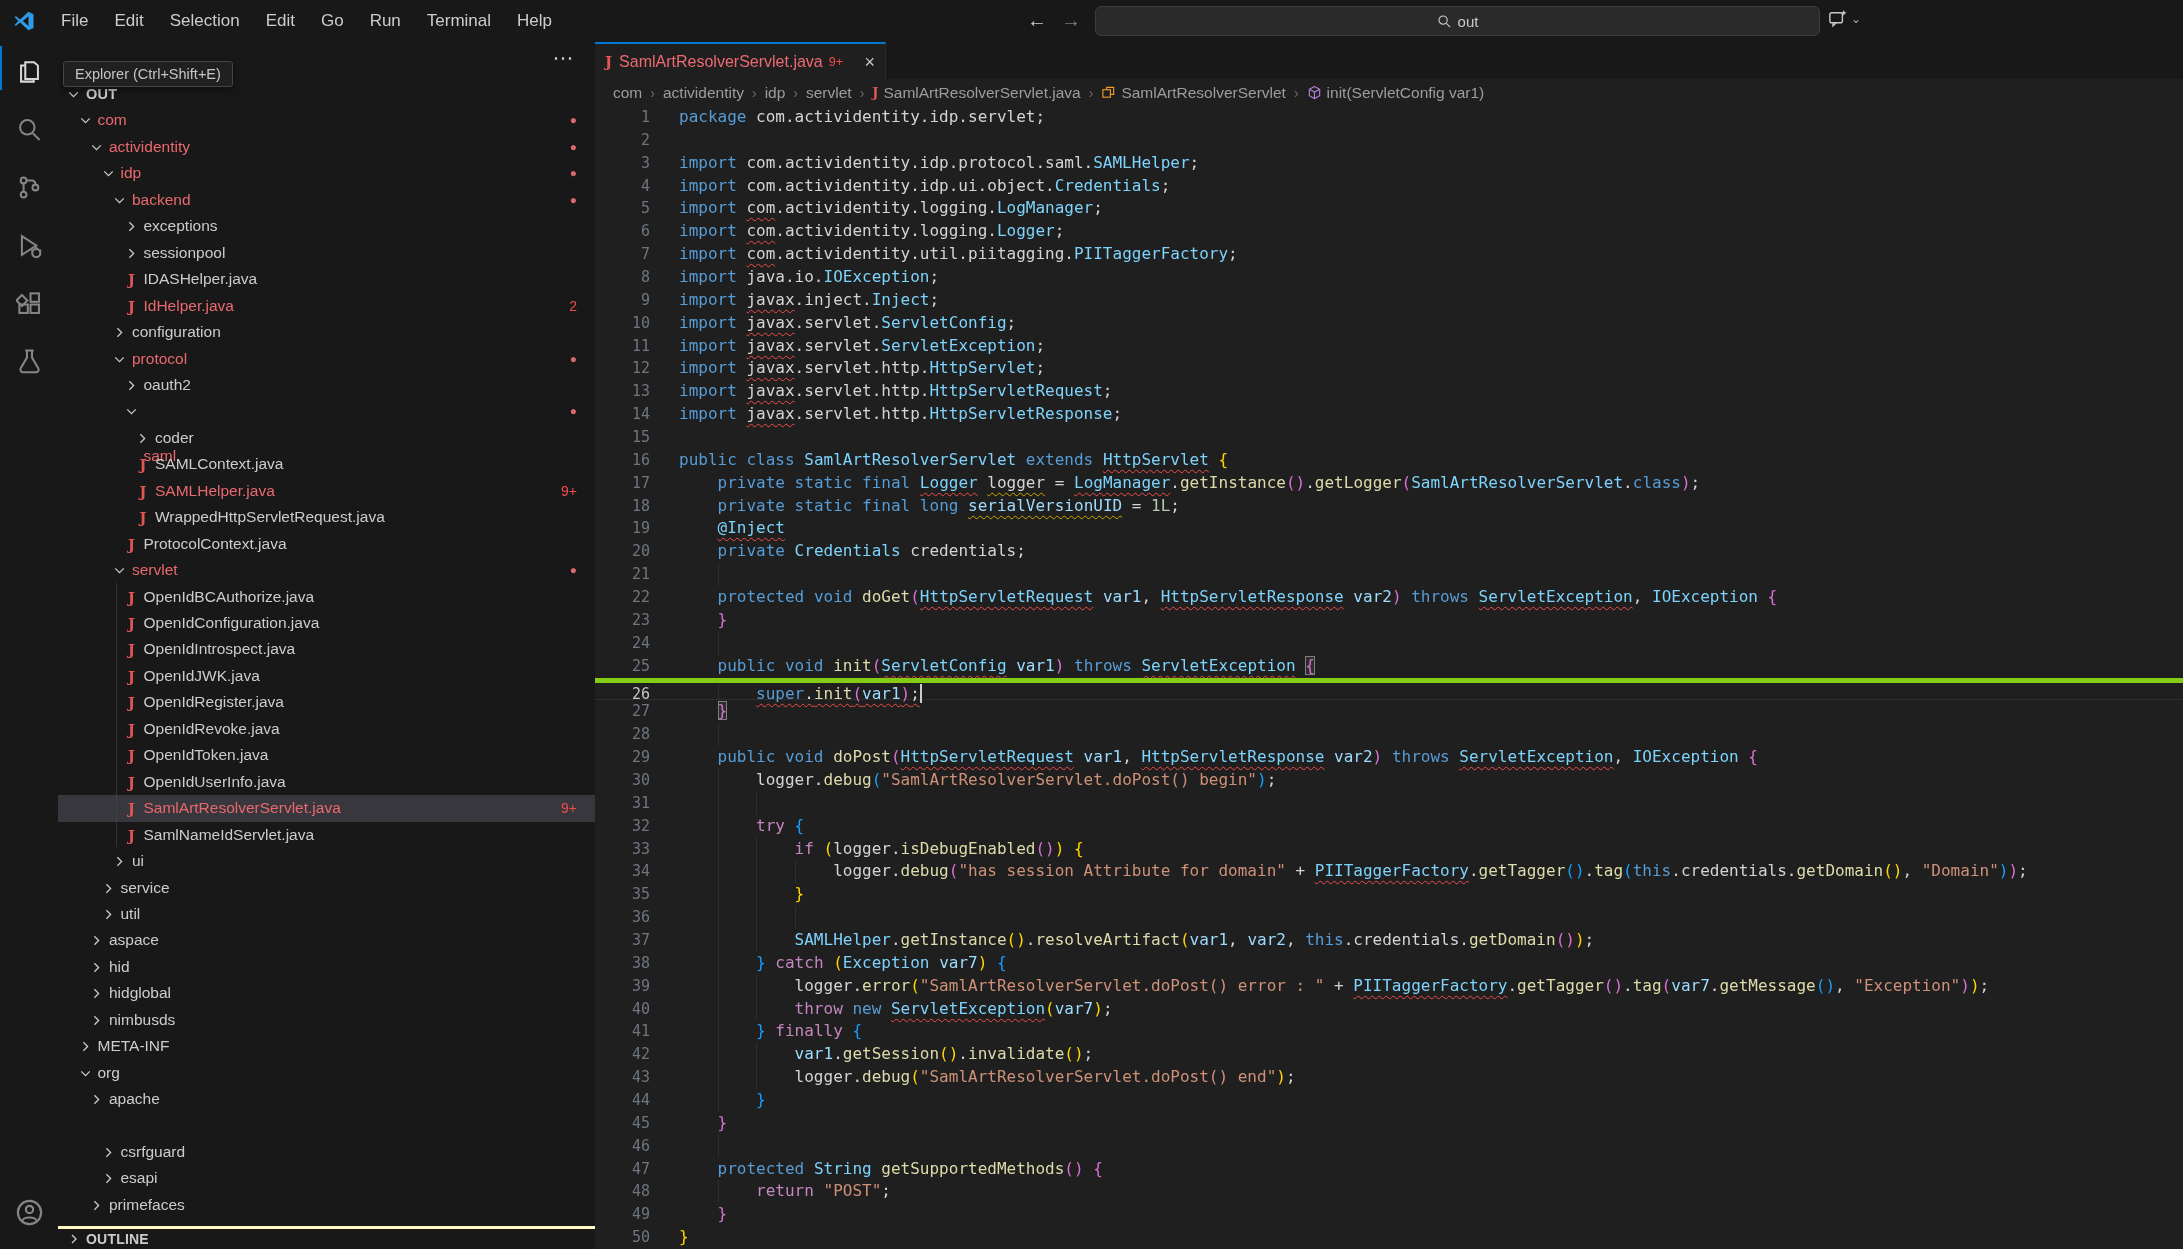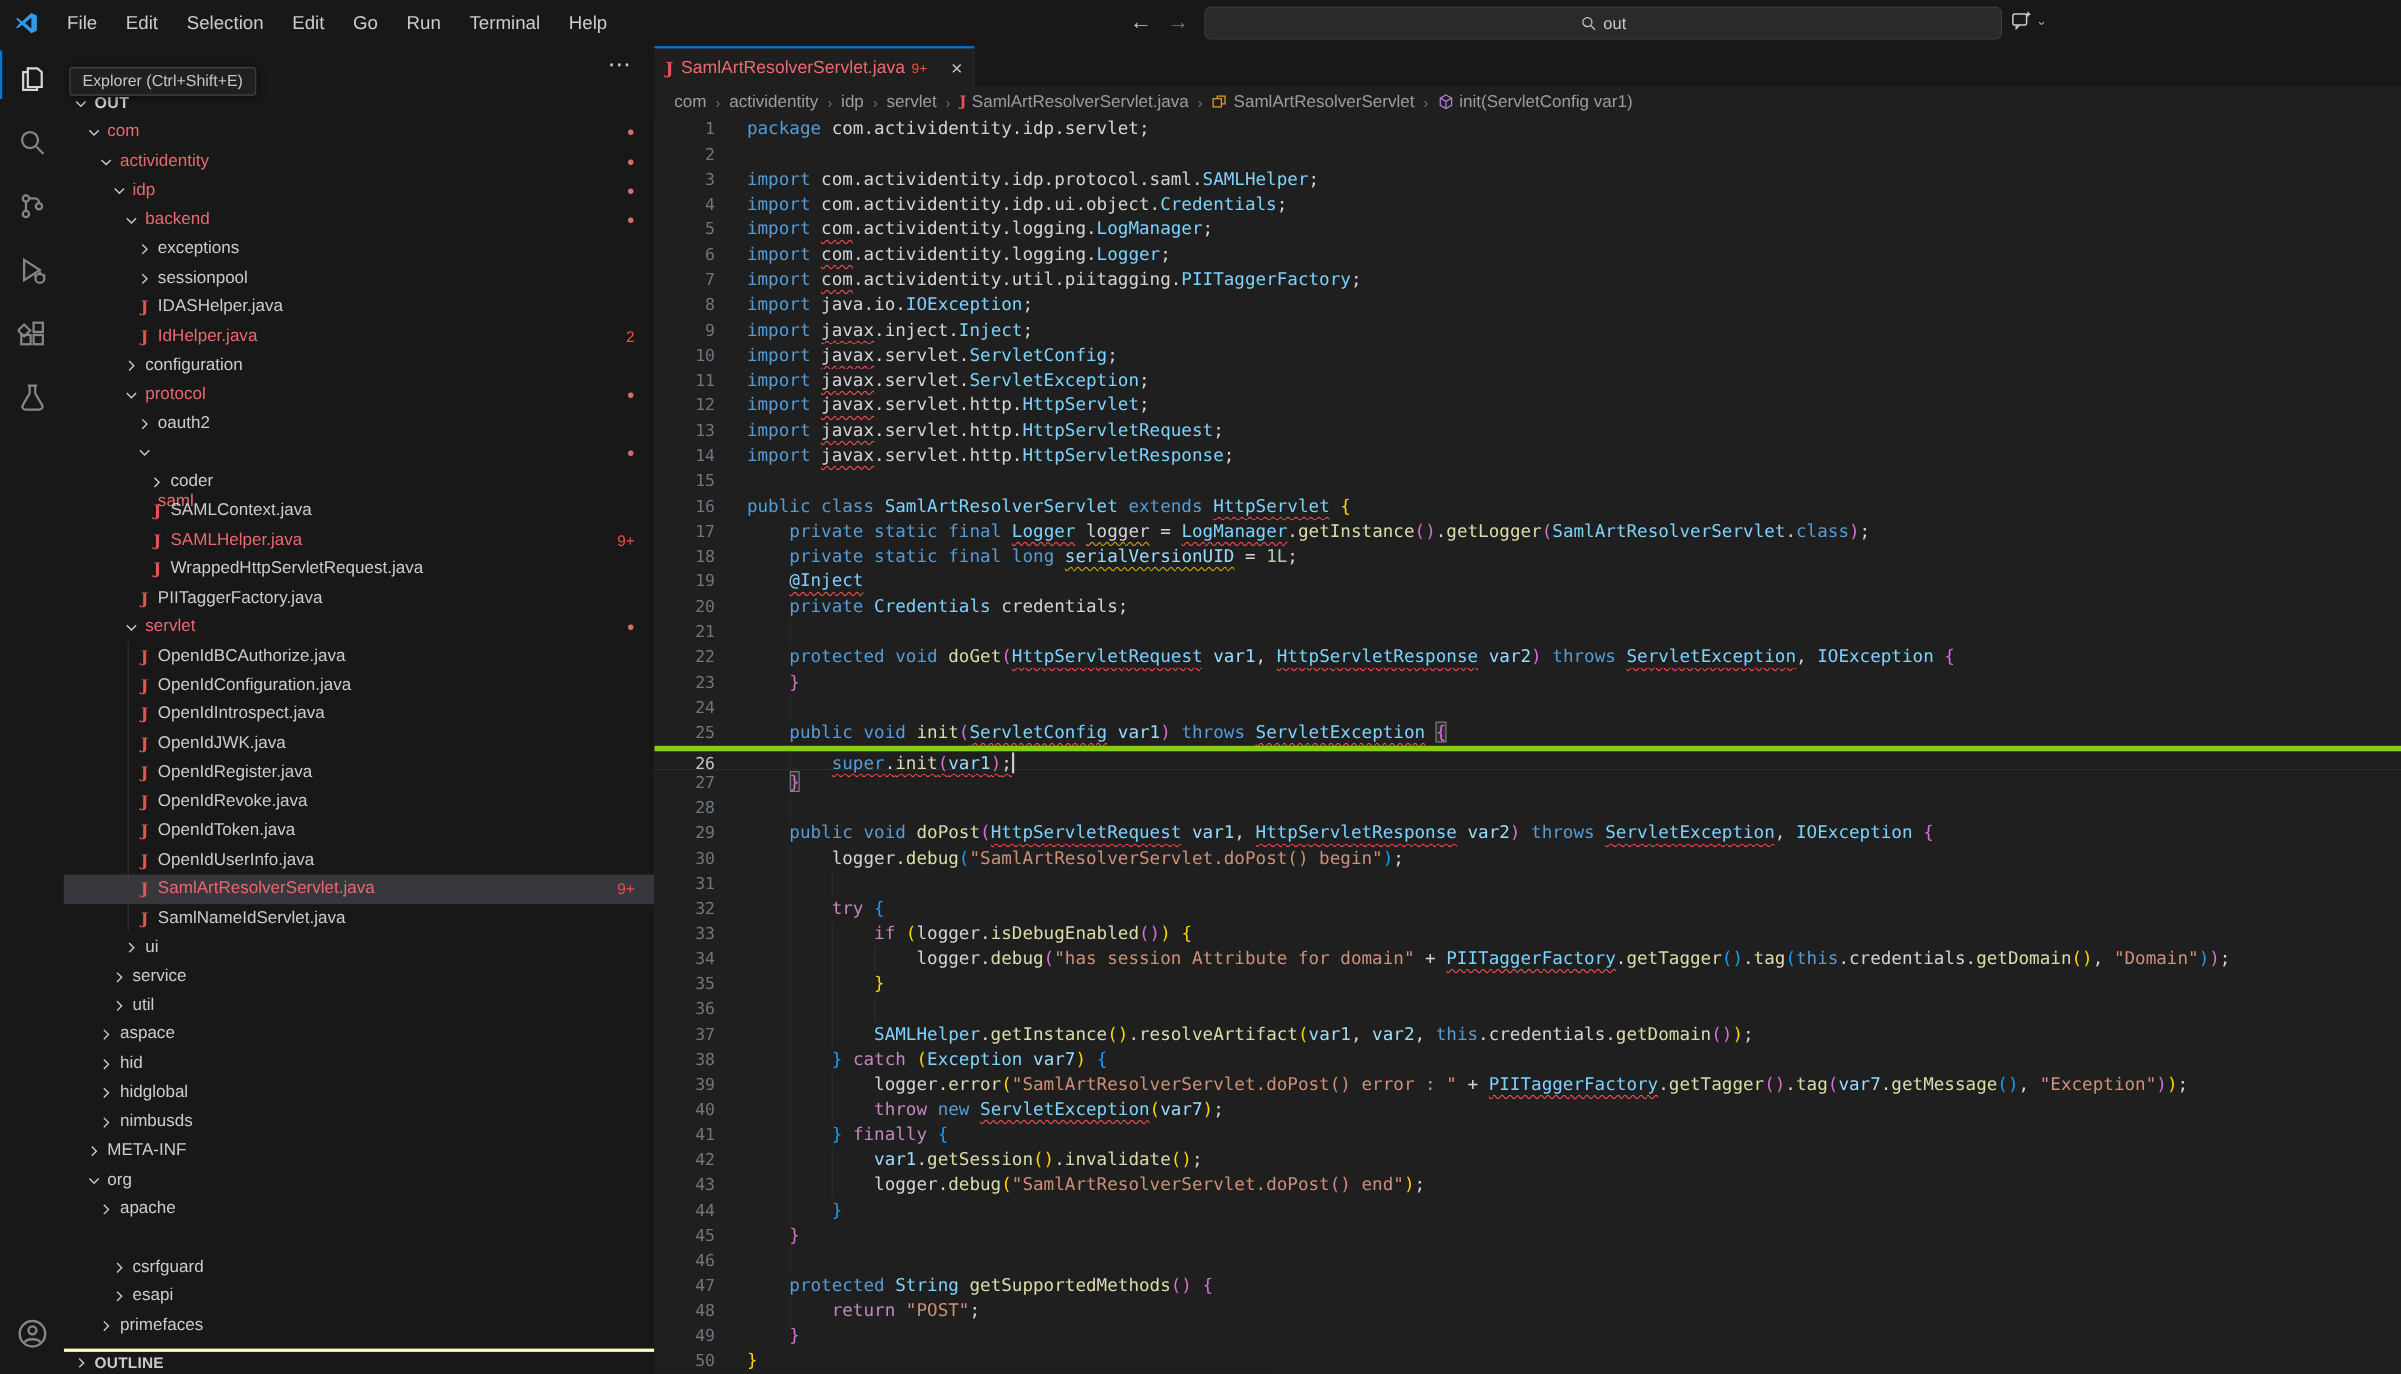--- a/index.html
+++ b/index.html
@@ -292,21 +292,21 @@
           <span class="tw jicon" style="left: 76px;">J</span>
           <span class="tlabel err" style="left: 97px;">SAMLHelper.java</span>
           <span class="tbadge">9+</span>
         </div>
         <div class="tree-row" style="top: 462.2px;">
           <span class="tw jicon" style="left: 76px;">J</span>
           <span class="tlabel" style="left: 97px;">WrappedHttpServletRequest.java</span>
         </div>
         <div class="tree-row" style="top: 488.65px;">
           <span class="tw jicon" style="left: 64.5px;">J</span>
-          <span class="tlabel" style="left: 85.5px;">PIITaggerFactory.java</span>
+          <span class="tlabel" style="left: 85.5px;">ProtocolContext.java</span>
         </div>
         <div class="tree-row" style="top: 515.1px;">
           <span class="tw" style="left: 53px;">
             <svg width="17" height="17" viewBox="0 0 16 16" style="margin-top:1px">
               <path d="M4 6l4 4 4-4" fill="none" stroke="currentColor" stroke-width="1.2"></path>
             </svg>
           </span>
           <span class="tlabel err" style="left: 74px;">servlet</span>
           <span class="tdot">●</span>
         </div>

